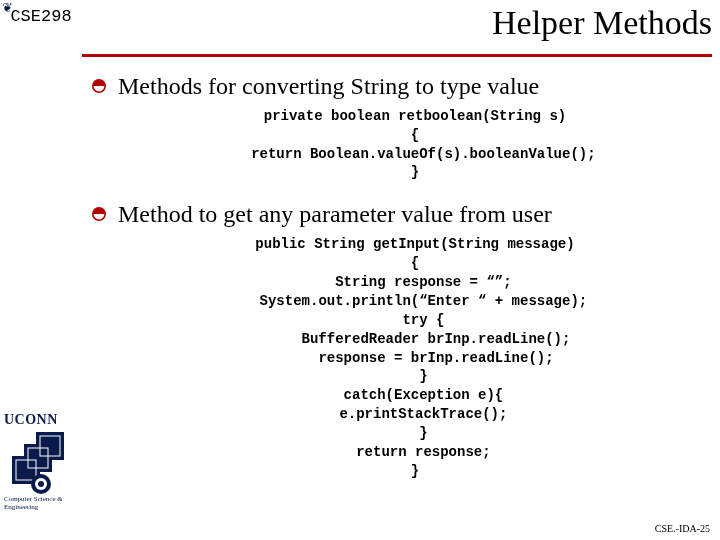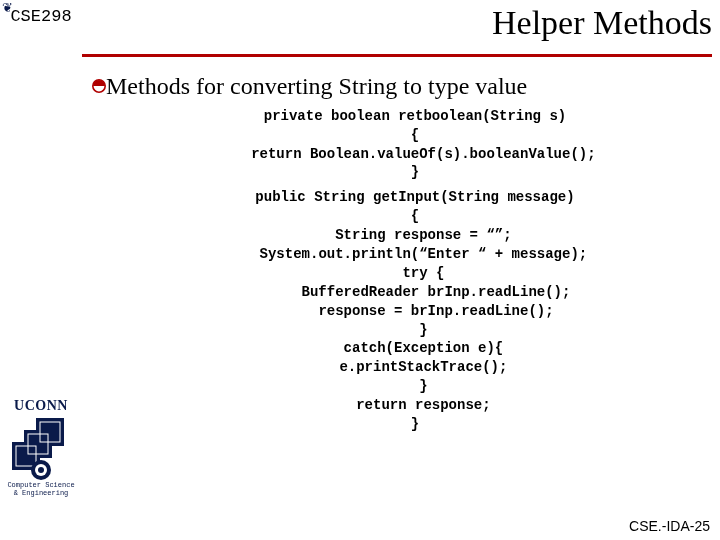--- a/index.html
+++ b/index.html
@@ -47,20 +47,21 @@
   }
   .content {
     position: absolute;
     left: 92px;
     top: 72px;
     width: 618px;
   }
   .bullet-row {
     display: flex;
     align-items: flex-start;
+    gap: 12px;
     margin-bottom: 6px;
   }
   .bullet-row.mt { margin-top: 18px; }
   .bullet {
     width: 14px;
     height: 14px;
     flex: 0 0 14px;
     margin-top: 7px;
   }
   .bullet svg { display: block; }
@@ -75,23 +76,22 @@
     font-size: 14px;
     line-height: 1.35;
     white-space: pre;
     margin-left: 28px;
     margin-top: 6px;
     text-align: center;
   }
   .uconn {
     position: absolute;
     left: 4px;
-    top: 398px;
+    top: 412px;
     width: 74px;
-    text-align: center;
   }
   .uconn-word {
     font-family: Georgia, "Times New Roman", serif;
     font-size: 14px;
     letter-spacing: 0.5px;
     color: #0a1a4a;
     font-weight: bold;
     margin-bottom: 2px;
   }
   .uconn-logo {
@@ -99,28 +99,28 @@
     height: 64px;
     margin: 0 auto;
     position: relative;
   }
   .uconn-logo svg { display:block; }
   .uconn-sub {
     font-size: 7px;
     line-height: 1.1;
     margin-top: 2px;
     color: #0a1a4a;
-    font-family: Liberation Mono, monospace;
+    font-family: Liberation Serif, serif;
   }
   .footer {
     position: absolute;
     right: 10px;
     bottom: 6px;
-    font-size: 14px;
-    font-family: Liberation Sans, sans-serif;
+    font-size: 10px;
+    font-family: Liberation Serif, serif;
     color: #000;
   }
   .oak {
     position: absolute;
     left: 2px;
     top: 0;
     font-size: 13px;
     color: #0a1a4a;
   }
 </style>
@@ -164,20 +164,29 @@
         <path d="M1 7 A6 6 0 0 1 13 7 Z" fill="#b00000"></path>
       </svg>
     </span>
     <span class="bullet-text">Methods for converting String to type value</span>
   </div>
   <div class="code">private boolean retboolean(String s)
 {
   return Boolean.valueOf(s).booleanValue();
 }</div>
 
+  <div class="bullet-row mt">
+    <span class="bullet">
+      <svg width="14" height="14" viewBox="0 0 14 14">
+        <circle cx="7" cy="7" r="6.2" fill="#fff" stroke="#b00000" stroke-width="1.6"></circle>
+        <path d="M1 7 A6 6 0 0 1 13 7 Z" fill="#b00000"></path>
+      </svg>
+    </span>
+    <span class="bullet-text">Method to get any parameter value from user</span>
+  </div>
   <div class="code">public String getInput(String message)
 {
   String response = “”;
   System.out.println(“Enter “ + message);
   try {
      BufferedReader brInp.readLine();
      response = brInp.readLine();
   }
   catch(Exception e){
   e.printStackTrace();

